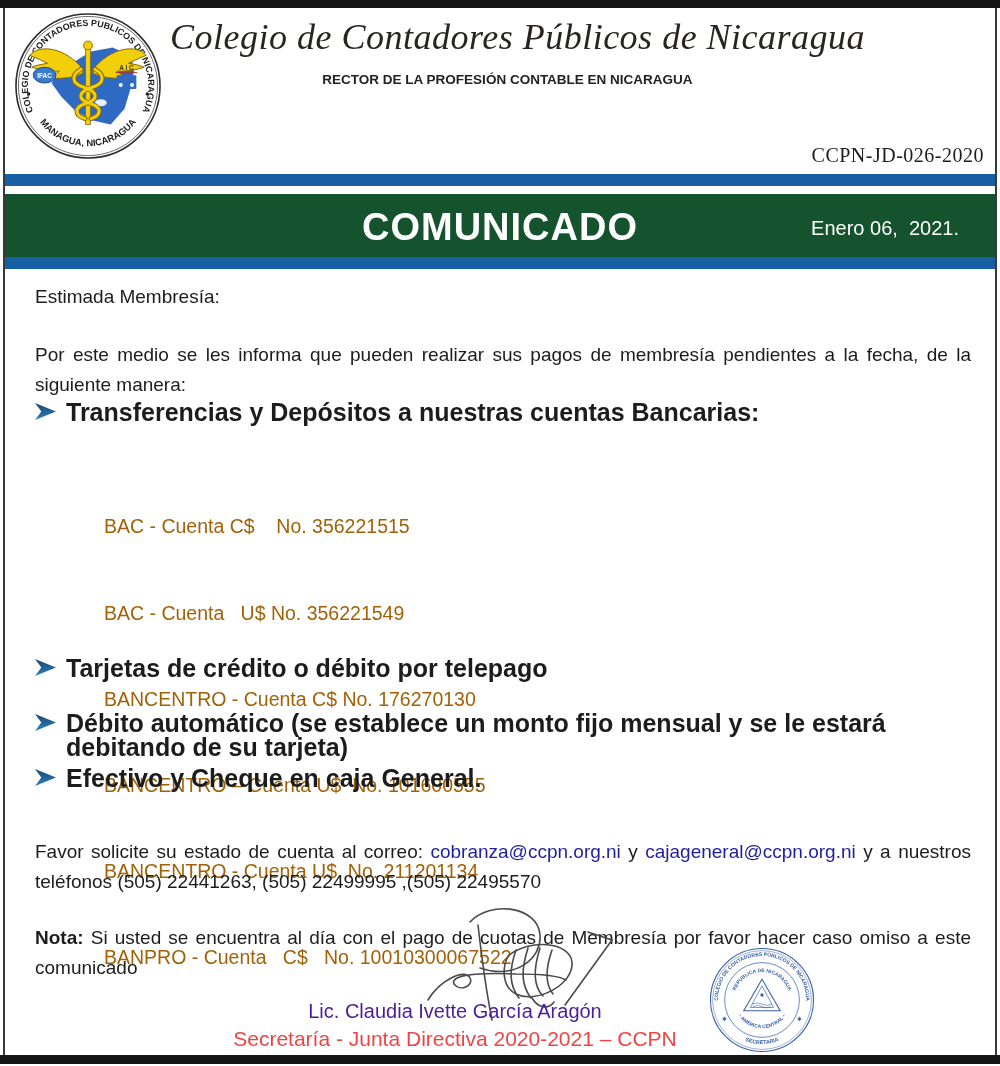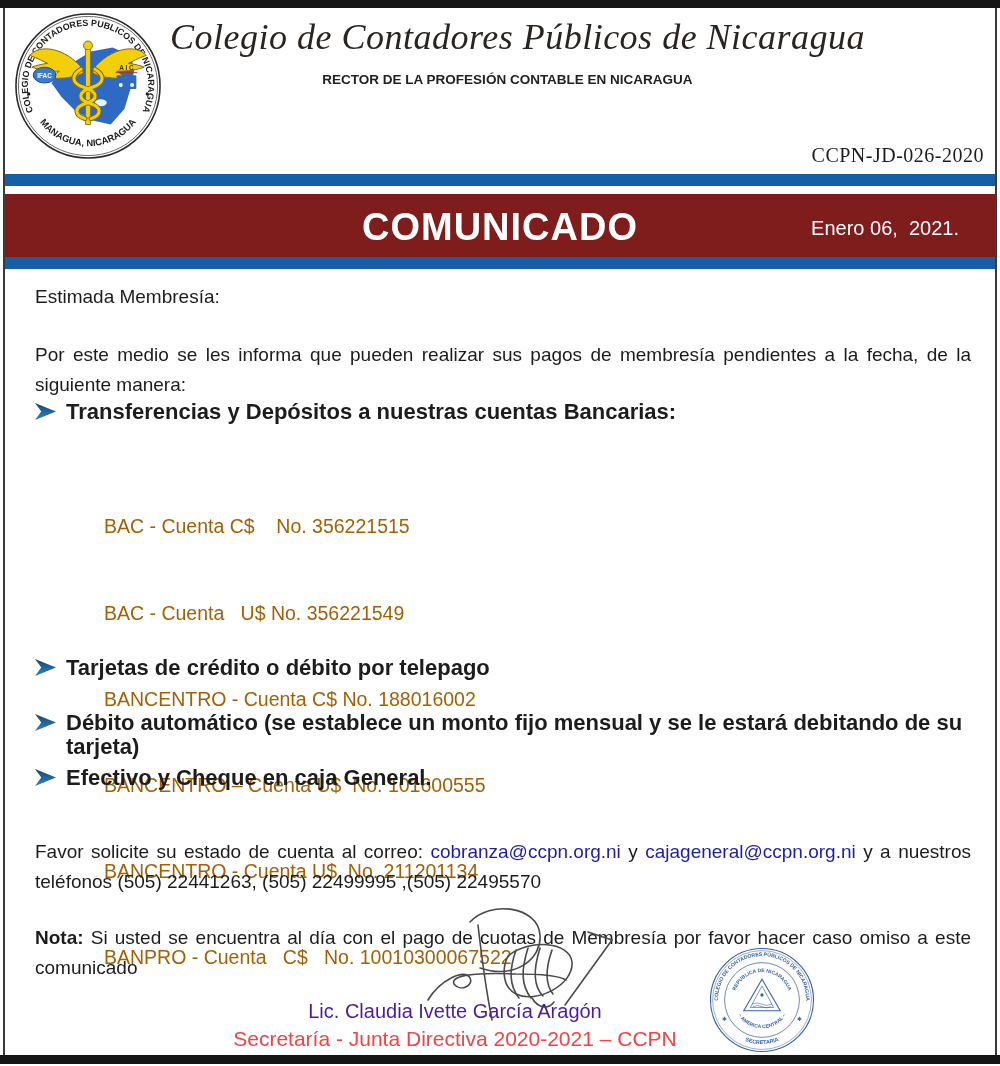--- a/index.html
+++ b/index.html
@@ -21,35 +21,35 @@
   .tagline{position:absolute;left:170px;top:72px;width:675px;text-align:center;
     font-size:13.5px;font-weight:bold;color:#222;}
   .founded{position:absolute;left:170px;top:90px;width:675px;text-align:center;
     font-size:12.5px;font-weight:bold;color:#222;}
   .reference{position:absolute;right:16px;top:144px;font-family:"Liberation Serif",serif;
     font-size:20px;color:#1d1d1d;letter-spacing:.5px;}
   
   .stripe{position:absolute;left:5px;right:5px;height:12px;background:#165fa5;}
   .stripe.s1{top:174px;}
   .stripe.s2{top:257px;}
-  .band{position:absolute;left:5px;right:5px;top:194px;height:67px;background:#7f1d1d;
+  .band{position:absolute;left:5px;right:5px;top:194px;height:67px;background:#14532d;
     display:flex;align-items:center;justify-content:center;}
   .band-title{color:#ffffff;font-size:38px;font-weight:bold;letter-spacing:1px;}
   .band-date{position:absolute;right:36px;top:50%;transform:translateY(-50%);
     color:#ffffff;font-size:20px;white-space:pre;}
   
   .para{position:absolute;left:35px;width:936px;font-size:19px;line-height:30px;color:#1c1c1c;}
   .just{text-align:justify;}
   .salutation{top:282px;}
   .intro{top:332px;margin-top:8px;}
   .bullet{position:absolute;left:35px;display:flex;align-items:flex-start;}
   .arrow{width:21px;height:17px;margin-top:3px;flex:0 0 auto;
     background:linear-gradient(#17466f,#2f82c2);
     clip-path:polygon(0% 0%,100% 50%,0% 100%,30% 50%);}
-  .bullet-text{margin-left:10px;font-size:22px;font-weight:bold;color:#1c1c1c;line-height:24px;}
+  .bullet-text{margin-left:10px;font-size:25px;font-weight:bold;color:#1c1c1c;line-height:24px;}
   .b1{top:400px;}
   .b2{top:656px;}
   .b3{top:711px;}
   .b4{top:766px;}
   .accounts{position:absolute;left:104px;top:455px;font-size:19.5px;line-height:28.7px;
     white-space:pre;color:#a16207;}
   .contact{top:837px;}
   .contact a{color:#1f1f9e;text-decoration:none;}
   .note{top:923px;}
   .note-label{font-weight:bold;}
@@ -128,21 +128,21 @@
   <div class="para intro just">Por este medio se les informa que pueden realizar sus pagos de membresía pendientes a la fecha, de la siguiente manera:</div>
 
   <div class="bullet b1">
     <span class="arrow"></span>
     <span class="bullet-text">Transferencias y Depósitos a nuestras cuentas Bancarias:</span>
   </div>
 
   <div class="accounts">
     <div>BAC - Cuenta C$    No. 356221515</div>
     <div>BAC - Cuenta   U$ No. 356221549</div>
-    <div>BANCENTRO - Cuenta C$ No. 188016002</div>
+    <div>BANCENTRO - Cuenta C$ No. 176270130</div>
     <div>BANCENTRO – Cuenta U$  No. 101600555</div>
     <div>BANCENTRO - Cuenta U$  No. 211201134</div>
     <div>BANPRO - Cuenta   C$   No. 10010300067522</div>
   </div>
 
   <div class="bullet b2">
     <span class="arrow"></span>
     <span class="bullet-text">Tarjetas de crédito o débito por telepago</span>
   </div>
   <div class="bullet b3">

